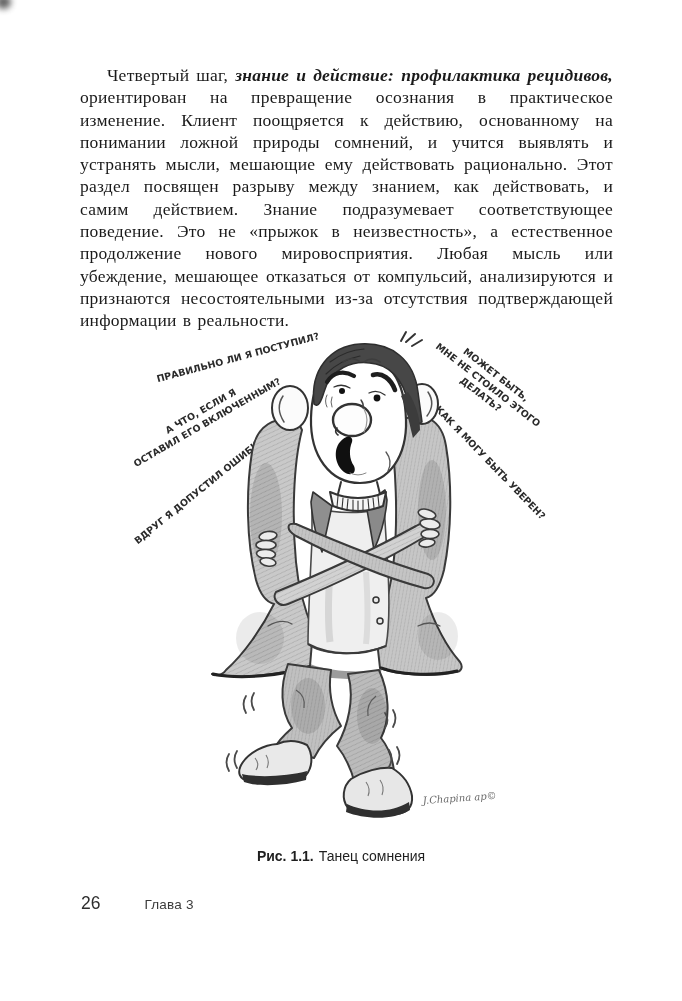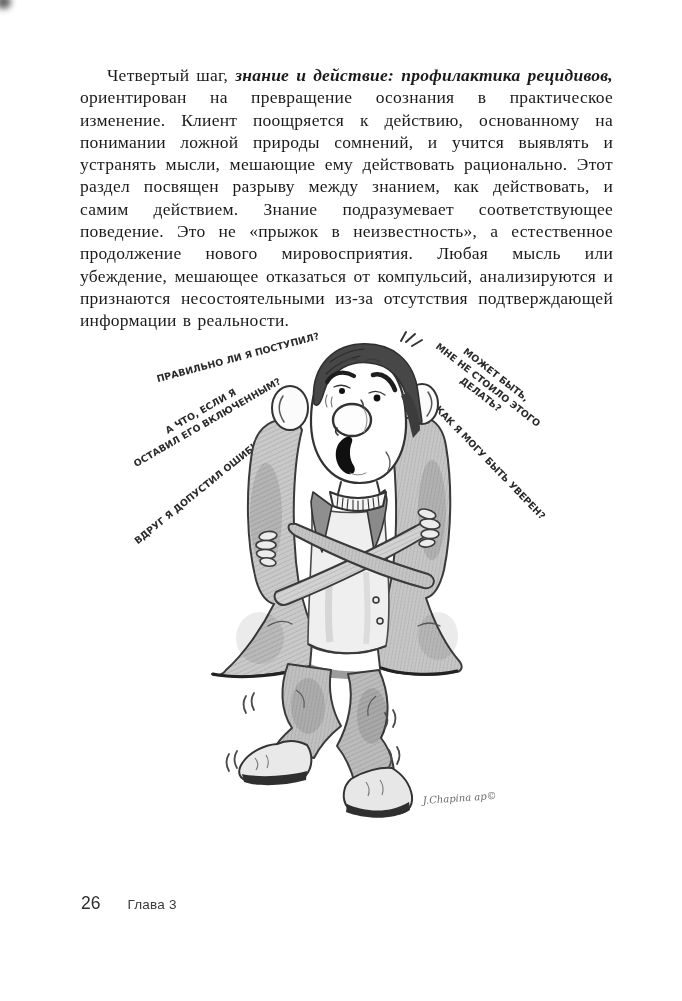--- a/index.html
+++ b/index.html
@@ -37,21 +37,21 @@
   .thought-4{left:488px;top:55px;--r:38deg;}
   .thought-5{left:490px;top:133px;--r:46deg;}
   .caption{
     position:absolute;left:0;top:848px;width:682px;
     text-align:center;font-family:"Liberation Sans", sans-serif;
     font-size:14px;color:#1f1f1f;
   }
   .cap-b{font-weight:bold;margin-right:5px;}
   .footer{
     position:absolute;left:81px;top:893px;
-    display:flex;align-items:baseline;gap:27px;
+    display:flex;align-items:baseline;gap:44px;
     font-family:"Liberation Sans", sans-serif;color:#2e2e2e;
   }
   .pagenum{font-size:17.5px;}
   .chapter{font-size:13.5px;color:#3b3b3b;letter-spacing:.2px;}
 </style>
 </head>
 <body>
 
 <div class="page">
 
@@ -244,19 +244,22 @@
         <path d="M213,380 Q218,388 213,397"></path>
         <path d="M205,383 Q210,390 205,398"></path>
         <path d="M209,420 Q214,428 209,437"></path>
         <path d="M217,417 Q222,425 217,434"></path>
       </g>
 
       <text x="243" y="474" font-family="DejaVu Serif, serif" font-style="italic" font-size="10" fill="#6a6a6a" transform="rotate(-4 243 474)">J.Chapina ap©</text>
     </svg>
   </div>
 
+  <div class="caption">
+    <span class="cap-b">Рис. 1.1.</span><span class="cap-r">Танец сомнения</span>
+  </div>
 
   <div class="footer">
     <span class="pagenum">26</span>
     <span class="chapter">Глава 3</span>
   </div>
 
 </div>
 
 </body></html>

